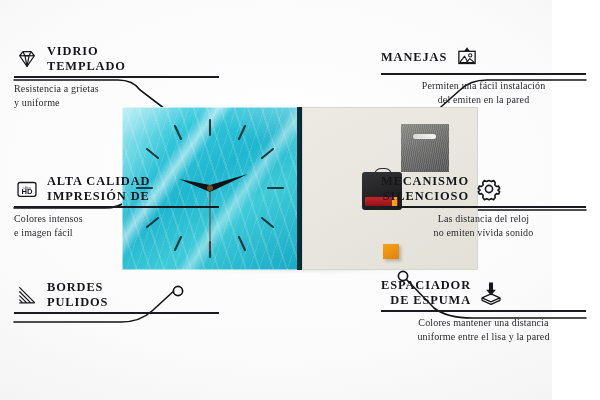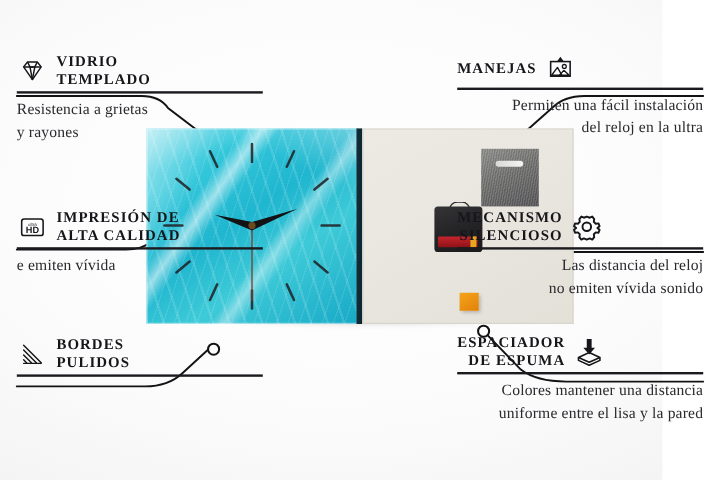--- a/index.html
+++ b/index.html
@@ -22,23 +22,23 @@
   .title{
     font-family:"Liberation Serif", serif;
     font-weight:700;font-size:12.4px;letter-spacing:.9px;
     color:#16161a;line-height:1.18;text-transform:uppercase;
   }
   .feature.left .title{text-align:left;}
   .feature.right .title{text-align:right;}
   .rule{height:1.6px;background:#1b1b1f;margin:3px 0 4px 0;width:100%;}
   .desc{
     font-family:"Liberation Serif", serif;
-    font-size:13px;color:#2a2a2e;line-height:1.45;letter-spacing:.15px;
-  }
-  .feature.right .desc{text-align:right;}
+    font-size:10px;color:#2a2a2e;line-height:1.45;letter-spacing:.15px;
+  }
+  .feature.right .desc{text-align:center;}
   .icon{width:26px;height:26px;flex:0 0 26px;display:block;}
 
   
   #f-vidrio   {left:14px;  top:44px;}
   #f-impresion{left:14px;  top:174px;}
   #f-bordes   {left:14px;  top:280px;}
   
   #f-manejas  {left:381px; top:44px;}
   #f-mecanismo{left:381px; top:174px;}
   #f-espaciador{left:381px;top:278px;}
@@ -189,39 +189,40 @@
         </g>
       </svg>
       <div class="title">
         <div>VIDRIO</div>
         <div>TEMPLADO</div>
       </div>
     </div>
     <div class="rule"></div>
     <div class="desc">
       <div>Resistencia a grietas</div>
-      <div>y rayones</div>
+      <div>y uniforme</div>
     </div>
   </div>
 
   <div class="feature left" id="f-impresion">
     <div class="head">
       <svg class="icon" viewBox="0 0 32 32">
         <rect x="5" y="8" width="22" height="17" rx="2.5" fill="none" stroke="#16161a" stroke-width="1.6"></rect>
         <text x="16" y="15.4" font-family="Liberation Sans, sans-serif" font-size="4.6" text-anchor="middle" fill="#16161a">ultra</text>
         <text x="16" y="22.6" font-family="Liberation Sans, sans-serif" font-size="9.4" font-weight="bold" text-anchor="middle" fill="#16161a">HD</text>
       </svg>
       <div class="title">
+        <div>ALTA CALIDAD</div>
         <div>IMPRESIÓN DE</div>
-        <div>ALTA CALIDAD</div>
-      </div>
-    </div>
-    <div class="rule"></div>
-    <div class="desc">
-      <div>e emiten vívida</div>
+      </div>
+    </div>
+    <div class="rule"></div>
+    <div class="desc">
+      <div>Colores intensos</div>
+      <div>e imagen fácil</div>
     </div>
   </div>
 
   <div class="feature left" id="f-bordes">
     <div class="head">
       <svg class="icon" viewBox="0 0 32 32">
         <g stroke="#16161a" stroke-width="1.5" stroke-linecap="round">
           <line x1="7" y1="7" x2="25" y2="25"></line>
           <line x1="7" y1="12" x2="20" y2="25"></line>
           <line x1="7" y1="17" x2="15" y2="25"></line>
@@ -246,21 +247,21 @@
         <path d="M16 4 L12.5 9 H19.5 Z" fill="#16161a"></path>
         <rect x="6" y="9" width="20" height="15" fill="none" stroke="#16161a" stroke-width="1.6"></rect>
         <circle cx="20" cy="14" r="2" fill="none" stroke="#16161a" stroke-width="1.3"></circle>
         <path d="M7 23 L13 15 L17.5 23 Z" fill="none" stroke="#16161a" stroke-width="1.4" stroke-linejoin="round"></path>
         <path d="M15 23 L19.5 18 L25 23 Z" fill="none" stroke="#16161a" stroke-width="1.4" stroke-linejoin="round"></path>
       </svg>
     </div>
     <div class="rule"></div>
     <div class="desc">
       <div>Permiten una fácil instalación</div>
-      <div>del reloj en la ultra</div>
+      <div>del emiten en la pared</div>
     </div>
   </div>
 
   <div class="feature right" id="f-mecanismo">
     <div class="head">
       <div class="title">
         <div>MECANISMO</div>
         <div>SILENCIOSO</div>
       </div>
       <svg class="icon" viewBox="0 0 32 32">

